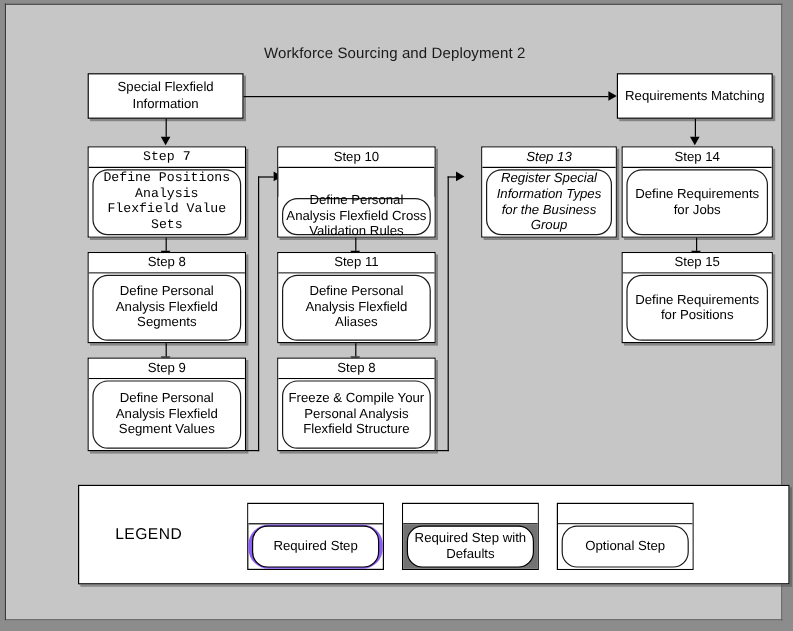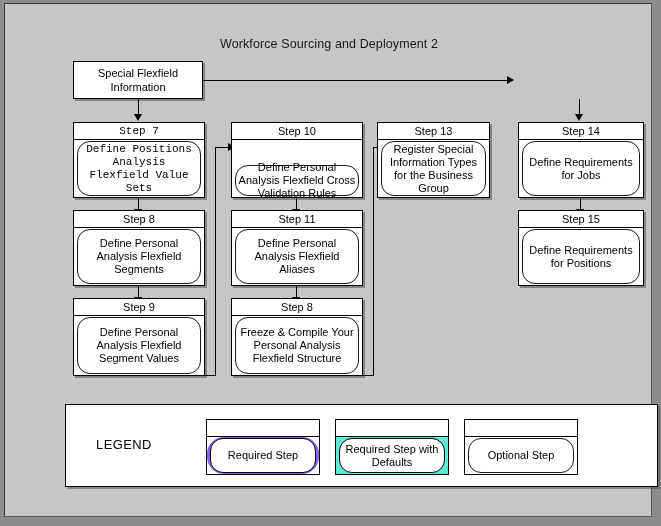--- a/index.html
+++ b/index.html
@@ -71,21 +71,21 @@
     color: #000;
   }
   .step-body {
     flex: 1 1 auto;
     position: relative;
     padding: 2px;
   }
   
   .fill-white .step-body { background: #ffffff; }
   .fill-black .step-body { background: #8b5cf6; border-radius: 17px; }
-  .fill-gray  .step-body { background: #5eead4; }
+  .fill-gray  .step-body { background: #737373; }
 
   .step-inner {
     position: absolute;
     left: 3px; right: 3px; top: 1px; bottom: 1px;
     background: #ffffff;
     border: 1px solid #000;
     border-radius: 13px;
     display: flex;
     align-items: center;
     justify-content: center;
@@ -139,20 +139,23 @@
 
 <div id="page">
   <div id="canvas">
 
     <div id="diagram-title">Workforce Sourcing and Deployment 2</div>
 
     <div class="plain-box" style="left:68px; top:57px; width:130px; height:38px;">
       <span>Special Flexfield Information</span>
     </div>
 
+    <div class="plain-box" style="left:509px; top:57px; width:130px; height:38px;">
+      <span>Requirements Matching</span>
+    </div>
 
     <div class="ln ln-h" style="left:198px; top:76px; width:304px;"></div>
     <div class="arrow-r" style="left:502px; top:72px;"></div>
 
     <div class="ln ln-v" style="left:133px; top:95px; height:15px;"></div>
     <div class="arrow-d" style="left:129px; top:110px;"></div>
 
     <div class="ln ln-v" style="left:574px; top:95px; height:15px;"></div>
     <div class="arrow-d" style="left:570px; top:110px;"></div>
 
@@ -213,21 +216,21 @@
       <div class="step-body">
         <div class="step-inner">Freeze &amp; Compile Your Personal Analysis Flexfield Structure</div>
       </div>
     </div>
 
     <div class="ln ln-h" style="left:358px; top:371px; width:11px;"></div>
     <div class="ln ln-v" style="left:368px; top:143px; height:229px;"></div>
     <div class="ln ln-h" style="left:368px; top:143px; width:9px;"></div>
     <div class="arrow-r" style="left:375px; top:139px;"></div>
 
-    <div class="step-box fill-white" style="left:372px; top:118px; width:113px; height:76px;">
+    <div class="step-box fill-white" style="left:396px; top:118px; width:113px; height:76px;font-style:italic;">
       <div class="step-header">Step 13</div>
       <div class="step-body">
         <div class="step-inner">Register Special Information Types for the Business Group</div>
       </div>
     </div>
 
     <div class="step-box fill-white" style="left:513px; top:118px; width:126px; height:76px;">
       <div class="step-header">Step 14</div>
       <div class="step-body">
         <div class="step-inner">Define Requirements for Jobs</div>

